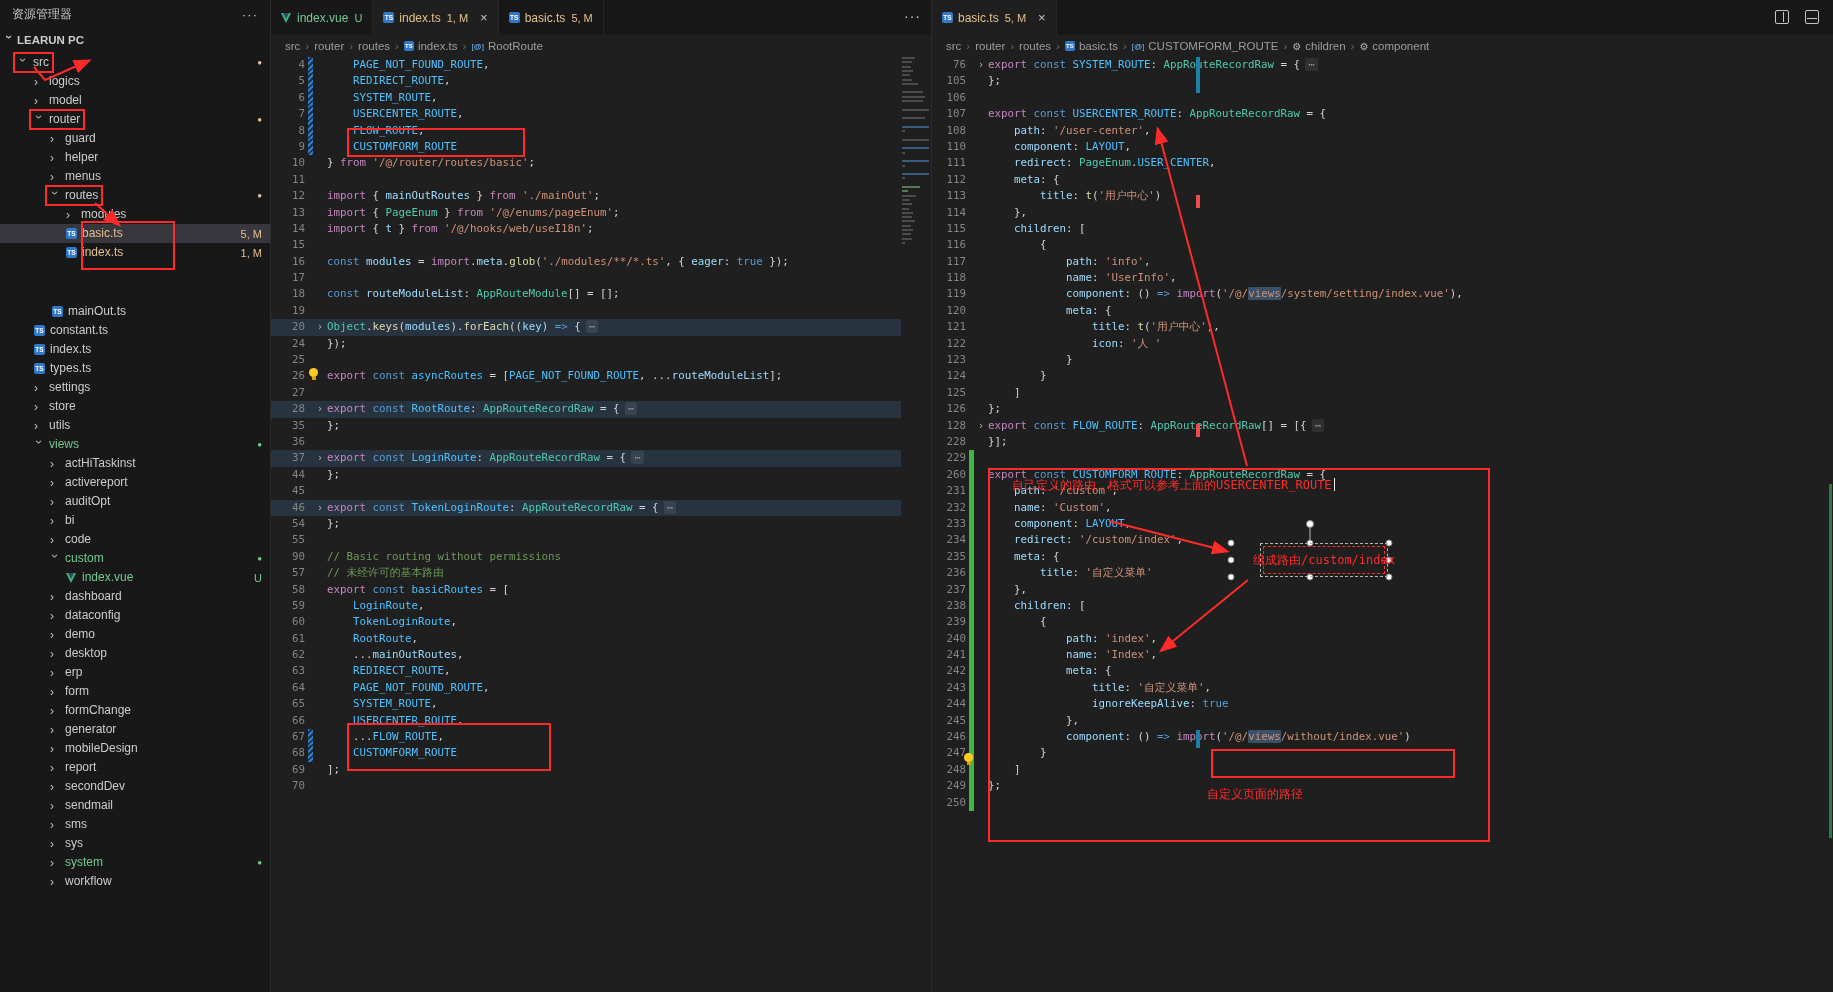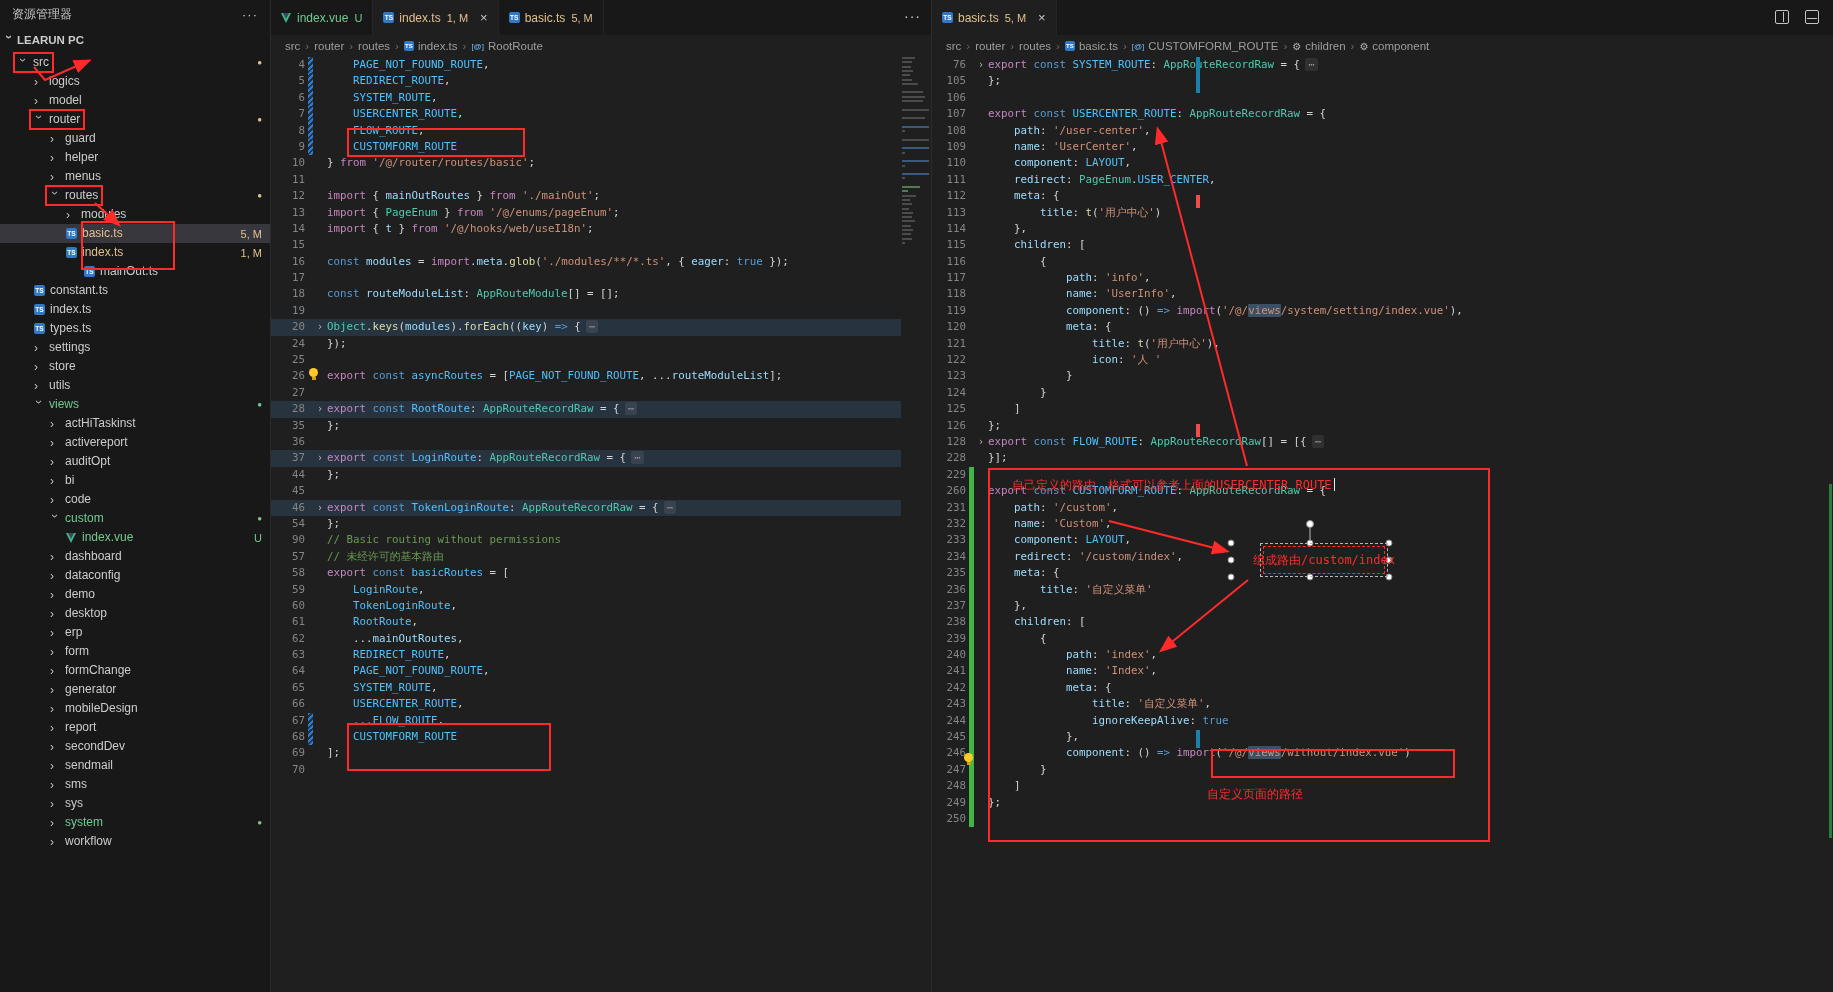--- a/index.html
+++ b/index.html
@@ -176,21 +176,21 @@
         </div>
         <div class="xrow" style="padding-left: 62px;">
           <span class="grp">
             <span class="tsicon">TS</span>
             <span class="xlabel c-mod">index.ts</span>
           </span>
           <span class="xright">
             <span class="xbadge c-mod">1, M</span>
           </span>
         </div>
-        <div class="xrow" style="padding-left: 80px;">
+        <div class="xrow" style="padding-left: 48px; margin-top: 40px;">
           <span class="grp">
             <span class="tsicon">TS</span>
             <span class="xlabel c-def">mainOut.ts</span>
           </span>
           <span class="xright"></span>
         </div>
         <div class="xrow" style="padding-left: 30px;">
           <span class="grp">
             <span class="tsicon">TS</span>
             <span class="xlabel c-def">constant.ts</span>
@@ -627,20 +627,26 @@
           <span class="ln">46</span>
           <span class="deco"></span>
           <span class="fold">›</span>
           <span class="ctext"><span class="t-kw">export</span><span class="t-pl"> </span><span class="t-kw2">const</span><span class="t-pl"> </span><span class="t-const">TokenLoginRoute</span><span class="t-pl">: </span><span class="t-type">AppRouteRecordRaw</span><span class="t-pl"> = {</span><span class="fellip">⋯</span></span>
         </div>
         <div class="cline">
           <span class="ln">54</span>
           <span class="deco"></span>
           <span class="fold"></span>
           <span class="ctext"><span class="t-pl">};</span></span>
+        </div>
+        <div class="cline">
+          <span class="ln">55</span>
+          <span class="deco"></span>
+          <span class="fold"></span>
+          <span class="ctext"></span>
         </div>
         <div class="cline">
           <span class="ln">90</span>
           <span class="deco"></span>
           <span class="fold"></span>
           <span class="ctext"><span class="t-cmt">// Basic routing without permissions</span></span>
         </div>
         <div class="cline">
           <span class="ln">57</span>
           <span class="deco"></span>
@@ -842,26 +848,20 @@
           <span class="ln">107</span>
           <span class="deco"></span>
           <span class="fold"></span>
           <span class="ctext"><span class="t-kw">export</span><span class="t-pl"> </span><span class="t-kw2">const</span><span class="t-pl"> </span><span class="t-const">USERCENTER_ROUTE</span><span class="t-pl">: </span><span class="t-type">AppRouteRecordRaw</span><span class="t-pl"> = {</span></span>
         </div>
         <div class="cline">
           <span class="ln">108</span>
           <span class="deco"></span>
           <span class="fold"></span>
           <span class="ctext"><span class="t-pl">    </span><span class="t-var">path</span><span class="t-pl">: </span><span class="t-str">'/user-center'</span><span class="t-pl">,</span></span>
-        </div>
-        <div class="cline">
-          <span class="ln">109</span>
-          <span class="deco"></span>
-          <span class="fold"></span>
-          <span class="ctext"><span class="t-pl">    </span><span class="t-var">name</span><span class="t-pl">: </span><span class="t-str">'UserCenter'</span><span class="t-pl">,</span></span>
         </div>
         <div class="cline">
           <span class="ln">110</span>
           <span class="deco"></span>
           <span class="fold"></span>
           <span class="ctext"><span class="t-pl">    </span><span class="t-var">component</span><span class="t-pl">: </span><span class="t-const">LAYOUT</span><span class="t-pl">,</span></span>
         </div>
         <div class="cline">
           <span class="ln">111</span>
           <span class="deco"></span>

